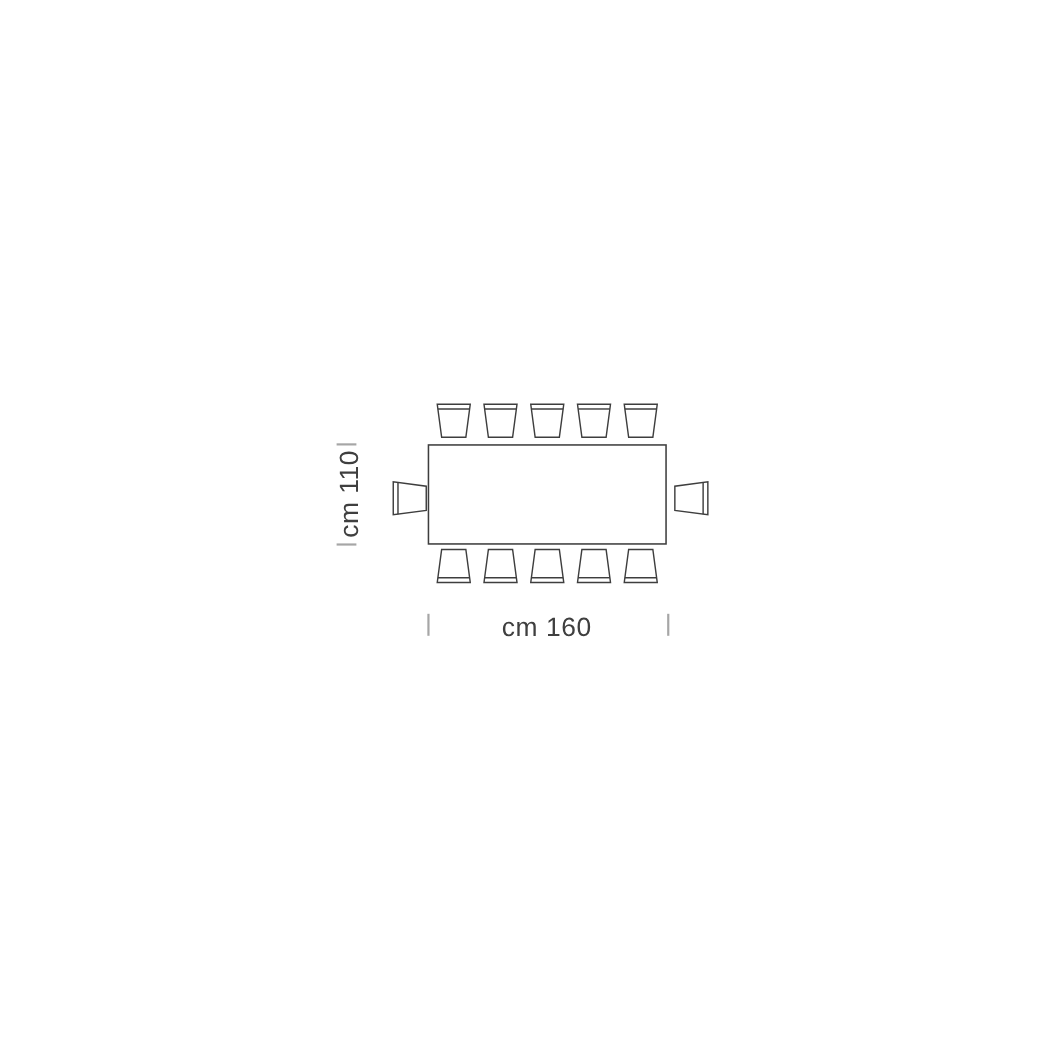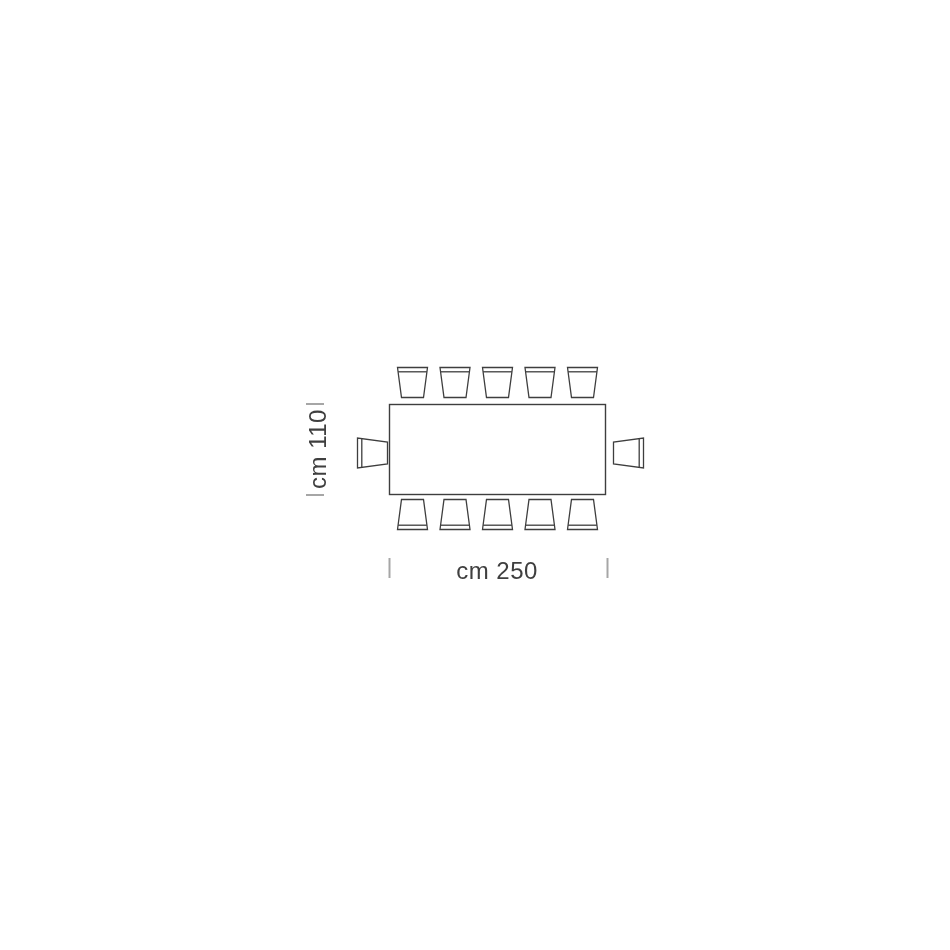--- a/index.html
+++ b/index.html
@@ -73,17 +73,17 @@
     <use href="#chair-shape" transform="translate(357,437.5) rotate(-90,15.5,15.5)"></use>
     <use href="#chair-shape" transform="translate(613,437.5) rotate(90,15.5,15.5)"></use>
 
     <line x1="389.5" y1="558" x2="389.5" y2="578" stroke="#a6a6a6" stroke-width="2"></line>
     <line x1="607.5" y1="558" x2="607.5" y2="578" stroke="#a6a6a6" stroke-width="2"></line>
 
     <line x1="306" y1="404" x2="324" y2="404" stroke="#a6a6a6" stroke-width="2"></line>
     <line x1="306" y1="495" x2="324" y2="495" stroke="#a6a6a6" stroke-width="2"></line>
   </svg>
 
-  <div class="dim-label width">cm 250</div>
+  <div class="dim-label width">cm 160</div>
 
   <div class="dim-label depth">cm 110</div>
 
 </div>
 
 </body></html>

